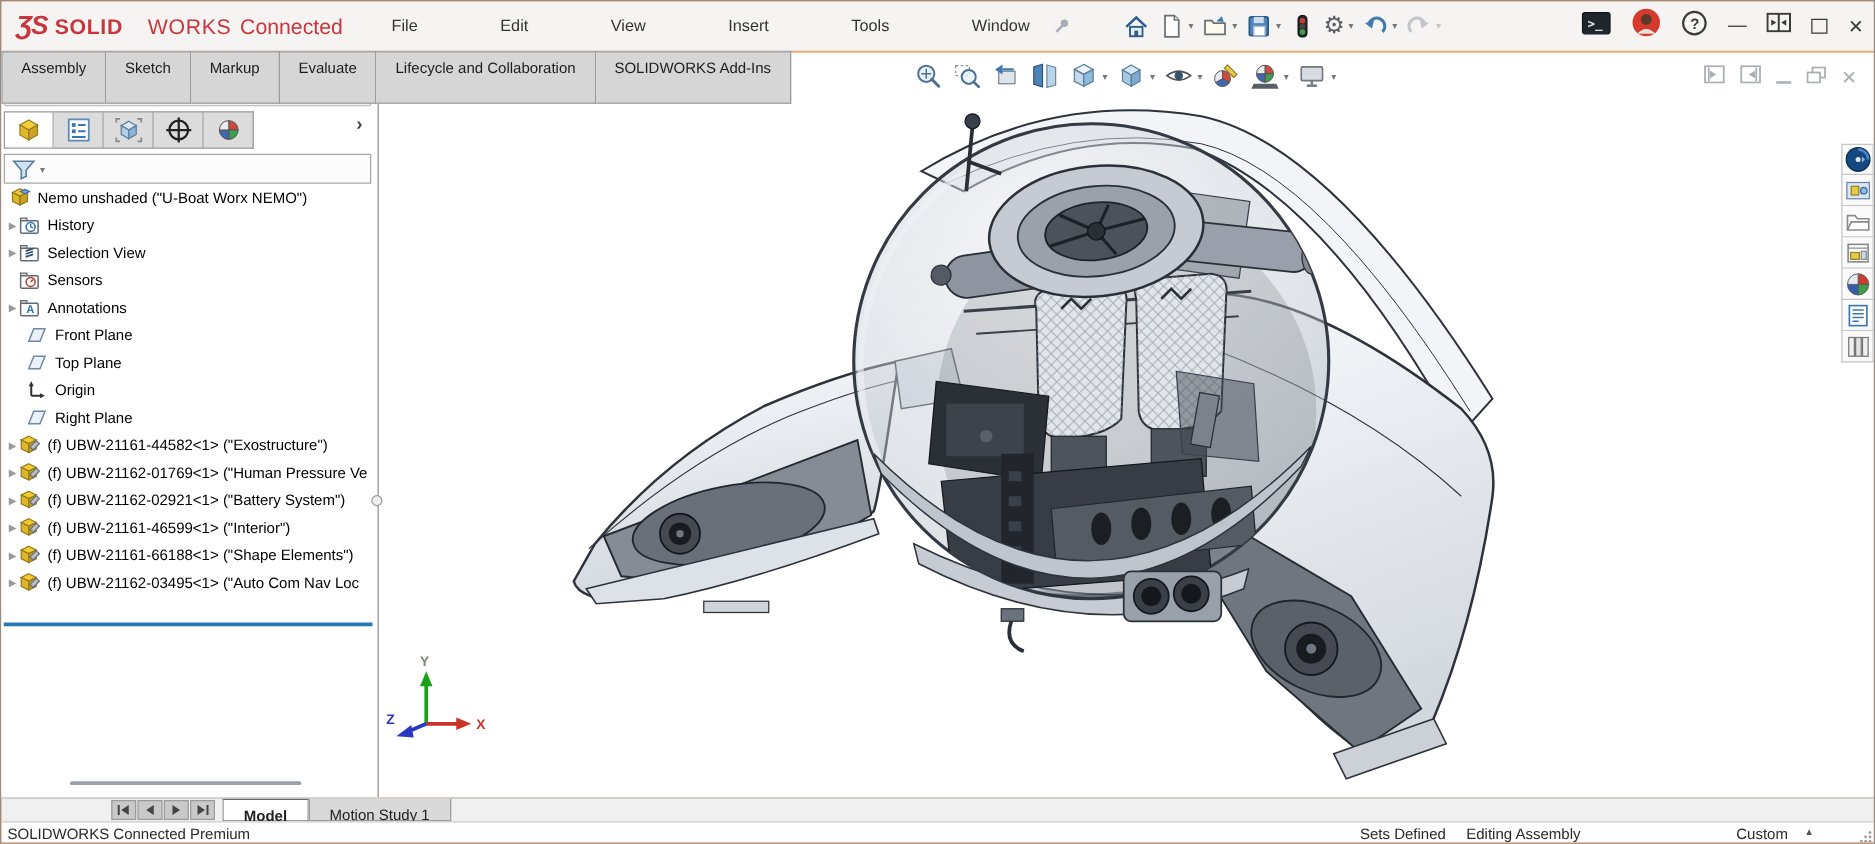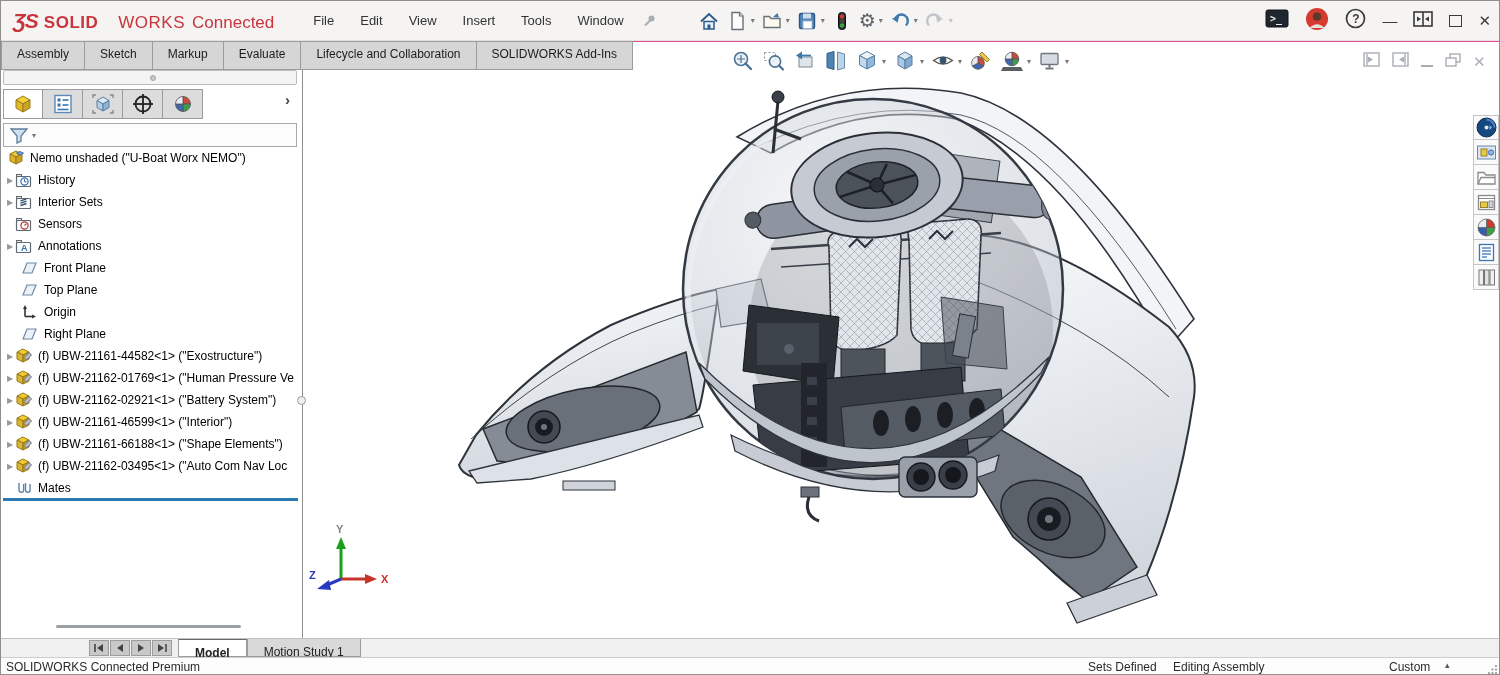--- a/index.html
+++ b/index.html
@@ -1,39 +1,39 @@
 <!DOCTYPE html>
 <html><head>
 <meta charset="utf-8">
 <style>
   html,body{margin:0;padding:0;background:#dcdcdc;}
   *{box-sizing:border-box;}
-  .app{position:relative;width:1500px;height:675px;background:#ec4899;overflow:hidden;
+  .app{position:relative;width:1500px;height:675px;background:#f97316;overflow:hidden;
        font-family:"Liberation Sans",sans-serif;border:1px solid #8f8f8f;}
   
   .titlebar{position:absolute;left:0;top:0;width:1500px;height:40px;background:#f5f4f3;
             display:flex;align-items:center;border-bottom:1px solid #e3e1df;}
   .logo{display:flex;align-items:baseline;margin-left:12px;color:#c9353c;white-space:nowrap;}
   .logo .mark{font-style:italic;font-weight:bold;font-size:21px;letter-spacing:-1px;margin-right:6px;}
   .logo .solid{font-weight:bold;font-size:17px;letter-spacing:.5px;}
   .logo .works{font-size:17px;letter-spacing:.5px;padding-left:20px;}
   .logo .conn{font-size:17px;margin-left:7px;}
-  .menus{display:flex;margin-left:26px;}
+  .menus{display:flex;margin-left:26px;gap:40px;}
   .menu-item{padding:0 13px;font-size:13px;color:#333;line-height:40px;cursor:default;}
   .pin{margin-left:4px;display:flex;align-items:center;}
   .qtools{display:flex;align-items:center;margin-left:38px;}
   .qt{display:flex;align-items:center;margin:0 3px;}
   .qt svg{display:block;}
   .dd{font-size:8px;color:#777;margin-left:3px;}
   .dis .dd{color:#c4c4c4;}
   .sysicons{margin-left:auto;display:flex;align-items:center;margin-right:10px;gap:16px;}
   .glyph{font-size:15px;color:#3a3a3a;}
   .maxbox{width:13px;height:12px;border:1.6px solid #3a3a3a;}
   
-  .tabstrip{position:absolute;left:0;top:40px;height:29px;display:flex;}
+  .tabstrip{position:absolute;left:0;top:40px;height:42px;display:flex;}
   .ctab{background:#d6d6d6;border:1px solid #9c9c9c;border-left:none;font-size:12px;color:#1c1c1c;
         padding:0 15px;line-height:25px;white-space:nowrap;}
   .ctab:first-child{border-left:1px solid #9c9c9c;}
   
   .graphics{position:absolute;left:0;top:41px;width:1500px;height:596px;background:#fff;}
   .headsup{position:absolute;left:728px;top:6px;display:flex;align-items:center;gap:3px;}
   .ht{display:flex;align-items:center;padding:1px 2px;}
   .docctl{position:absolute;left:1362px;top:10px;display:flex;align-items:center;gap:12px;color:#a8aeb4;}
   .docctl .dash{width:12px;height:2px;background:#a8aeb4;margin-top:8px;}
   .docctl .x{font-size:15px;}
@@ -529,21 +529,21 @@
 
       <div class="trow">
         <span class="arr">▶</span>
         <span class="ticon">
           <svg width="18" height="16">
               <rect x="1.5" y="2.5" width="5" height="3" fill="#e8e4d2" stroke="#606a74"></rect>
               <rect x="1.5" y="4.5" width="14" height="10" rx="1" fill="#fdfdfd" stroke="#606a74" stroke-width="1.2"></rect>
               <path d="M5.5,11.5 L11.5,9.5 M5.5,9.2 L11.5,7.2 M5.5,6.9 L11.5,4.9" stroke="#33536f" stroke-width="1.4"></path>
             </svg>
         </span>
-        <span class="tlabel">Interior Sets</span>
+        <span class="tlabel">Selection View</span>
       </div>
 
       <div class="trow">
         <span class="arr hid">▶</span>
         <span class="ticon">
           <svg width="18" height="16">
               <rect x="1.5" y="2.5" width="5" height="3" fill="#e8e4d2" stroke="#606a74"></rect>
               <rect x="1.5" y="4.5" width="14" height="10" rx="1" fill="#fdfdfd" stroke="#606a74" stroke-width="1.2"></rect>
               <circle cx="9.5" cy="9.5" r="3.6" fill="#fff" stroke="#b03a2e" stroke-width="1.2"></circle>
               <line x1="9.5" y1="9.5" x2="11.6" y2="7.6" stroke="#b03a2e" stroke-width="1.2"></line>
@@ -675,30 +675,20 @@
           <svg width="18" height="16">
               <polygon points="8,1 14,4 8,7 2,4" fill="#f0cb32" stroke="#97791c"></polygon>
               <polygon points="2,4 8,7 8,14 2,11" fill="#ddb62a" stroke="#97791c"></polygon>
               <polygon points="14,4 8,7 8,14 14,11" fill="#c7a324" stroke="#97791c"></polygon>
               <polygon points="9,9.5 14,4.5 16.5,7 11.5,12" fill="#b9bec6" stroke="#6a7077"></polygon>
             </svg>
         </span>
         <span class="tlabel">(f) UBW-21162-03495&lt;1&gt; ("Auto Com Nav Loc</span>
       </div>
 
-      <div class="trow">
-        <span class="arr hid">▶</span>
-        <span class="ticon">
-          <svg width="18" height="16">
-              <path d="M4,3 v7 a2.3,2.3 0 0 0 4.6,0 v-6" fill="none" stroke="#5b82a8" stroke-width="1.4"></path>
-              <path d="M10.5,3 v7 a2.3,2.3 0 0 0 4.6,0 v-6" fill="none" stroke="#5b82a8" stroke-width="1.4"></path>
-            </svg>
-        </span>
-        <span class="tlabel">Mates</span>
-      </div>
     </div>
     <div class="rollback"></div>
     <div class="hscroll"></div>
   </div>
   <div class="splitdot"></div>
 
   <div class="taskpane">
     <span class="tp">
       <svg width="21" height="21">
           <circle cx="10.5" cy="10.5" r="9.5" fill="#15487f" stroke="#0d2f55"></circle>

